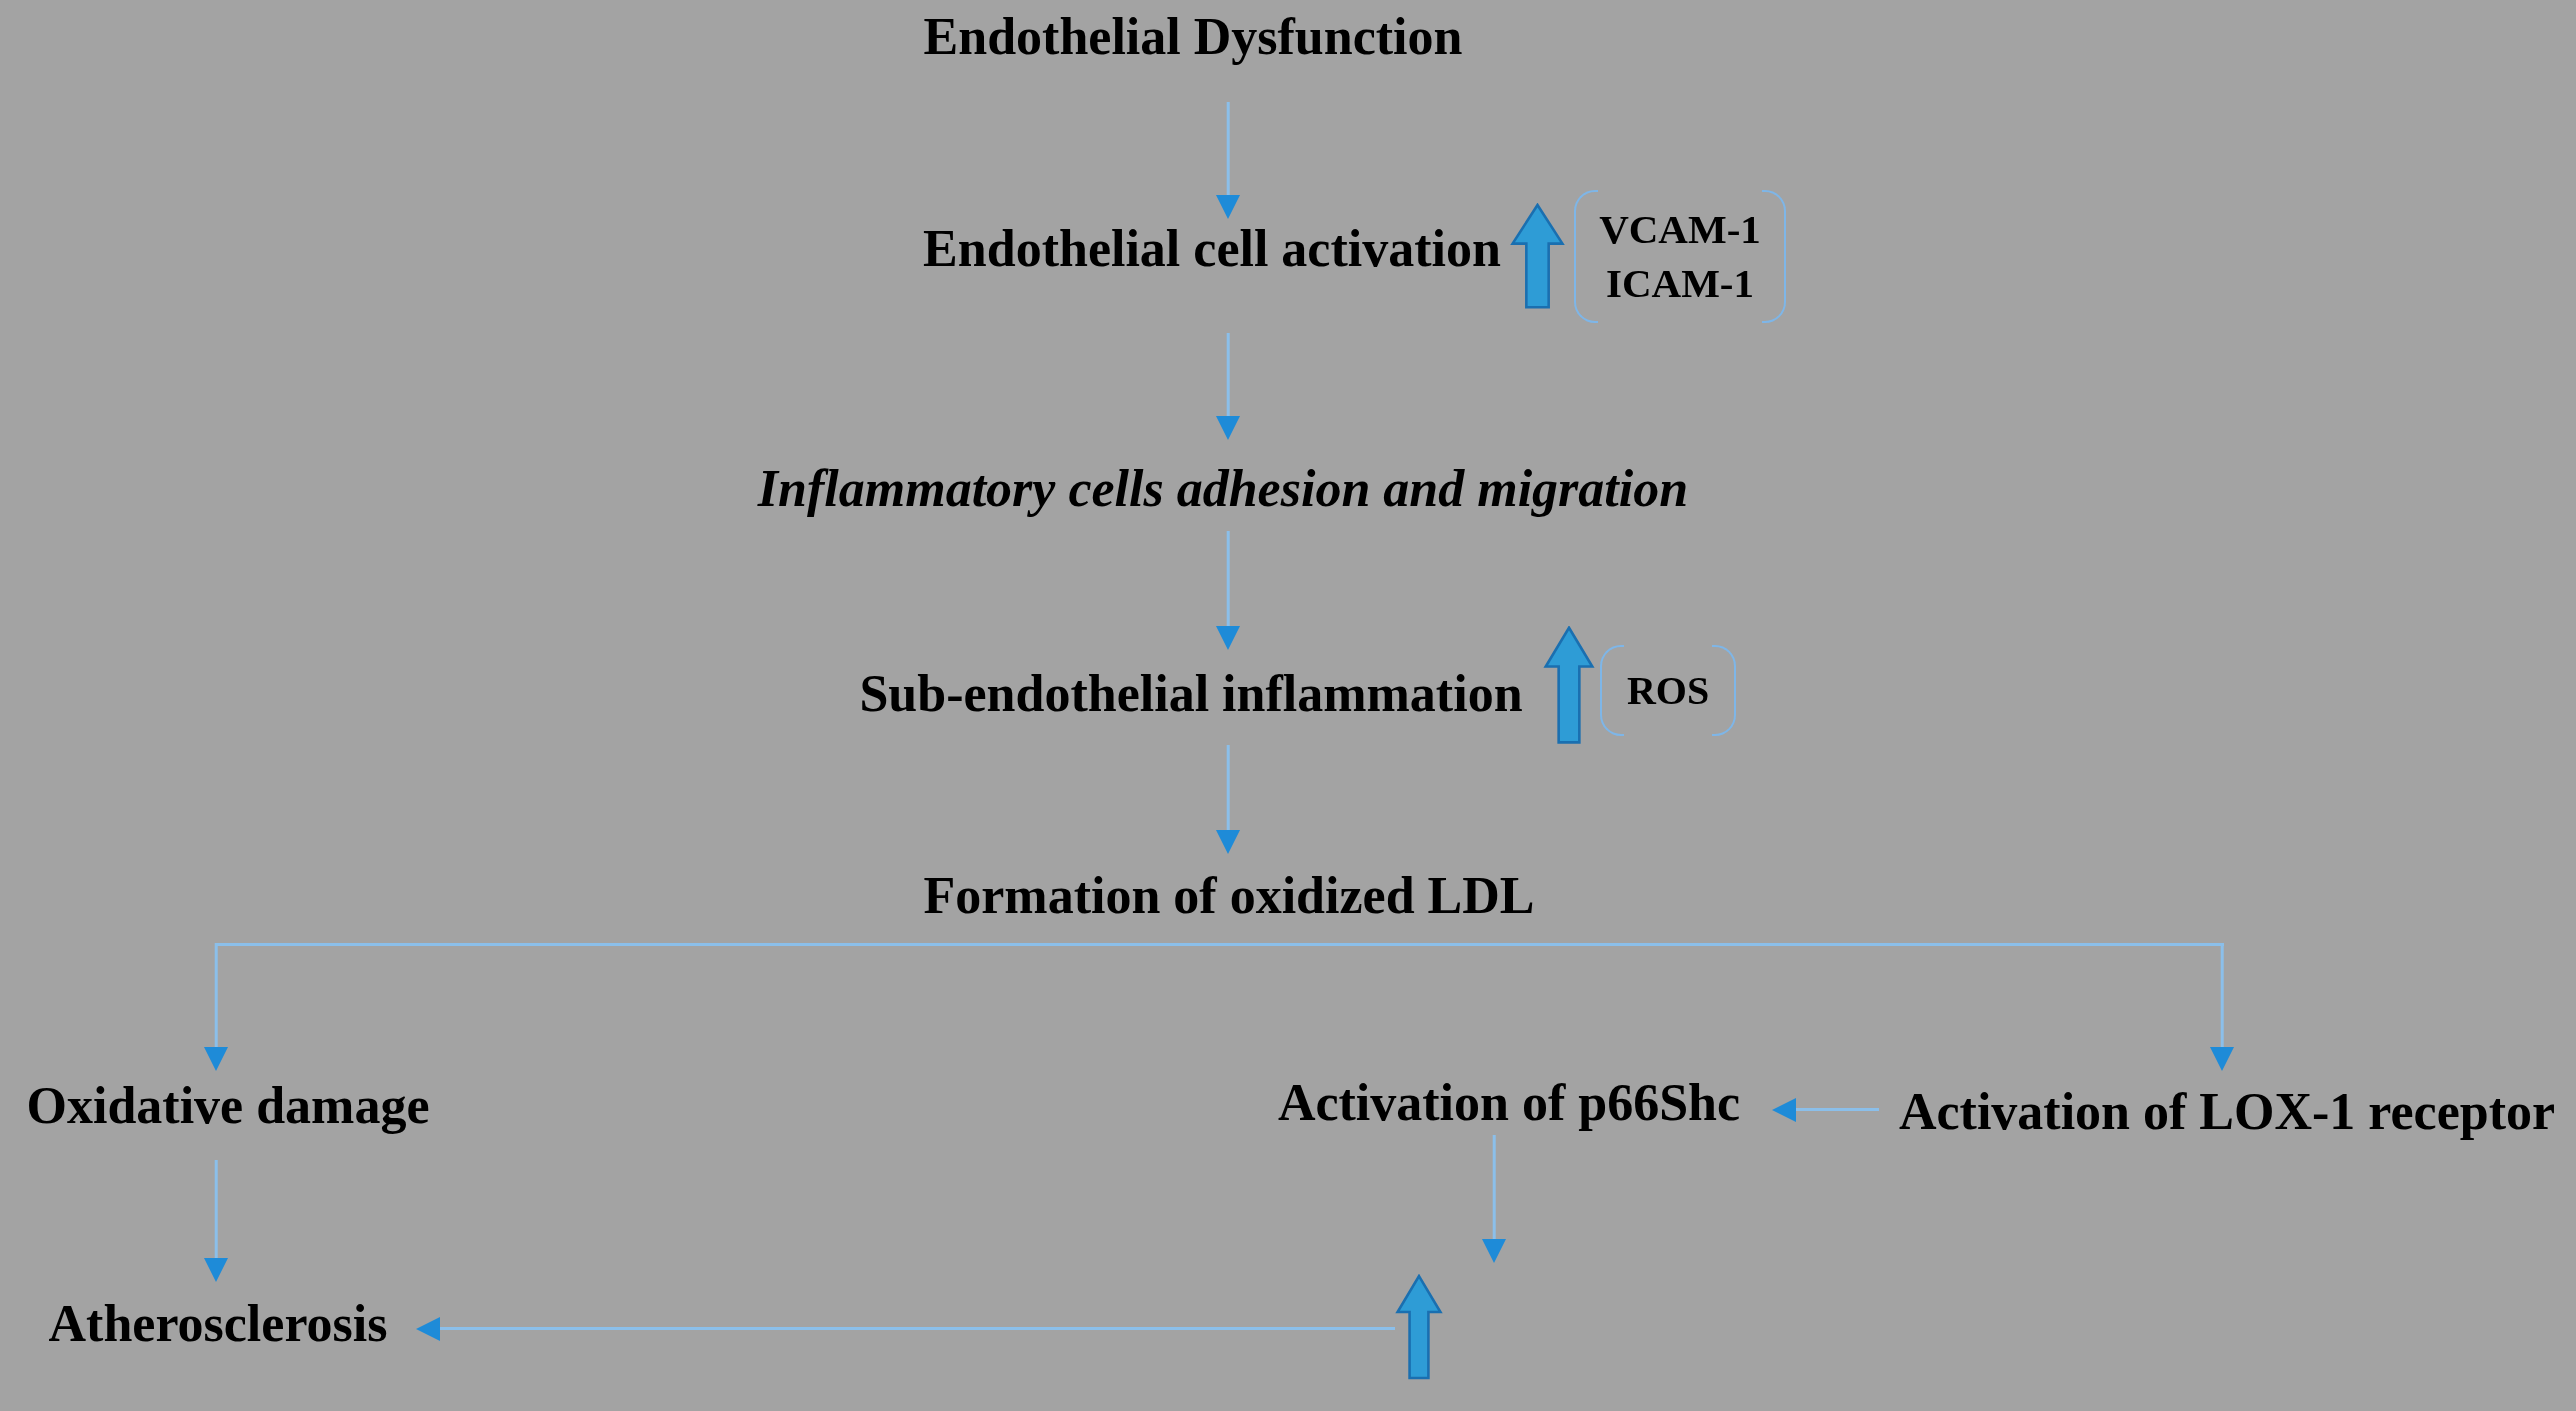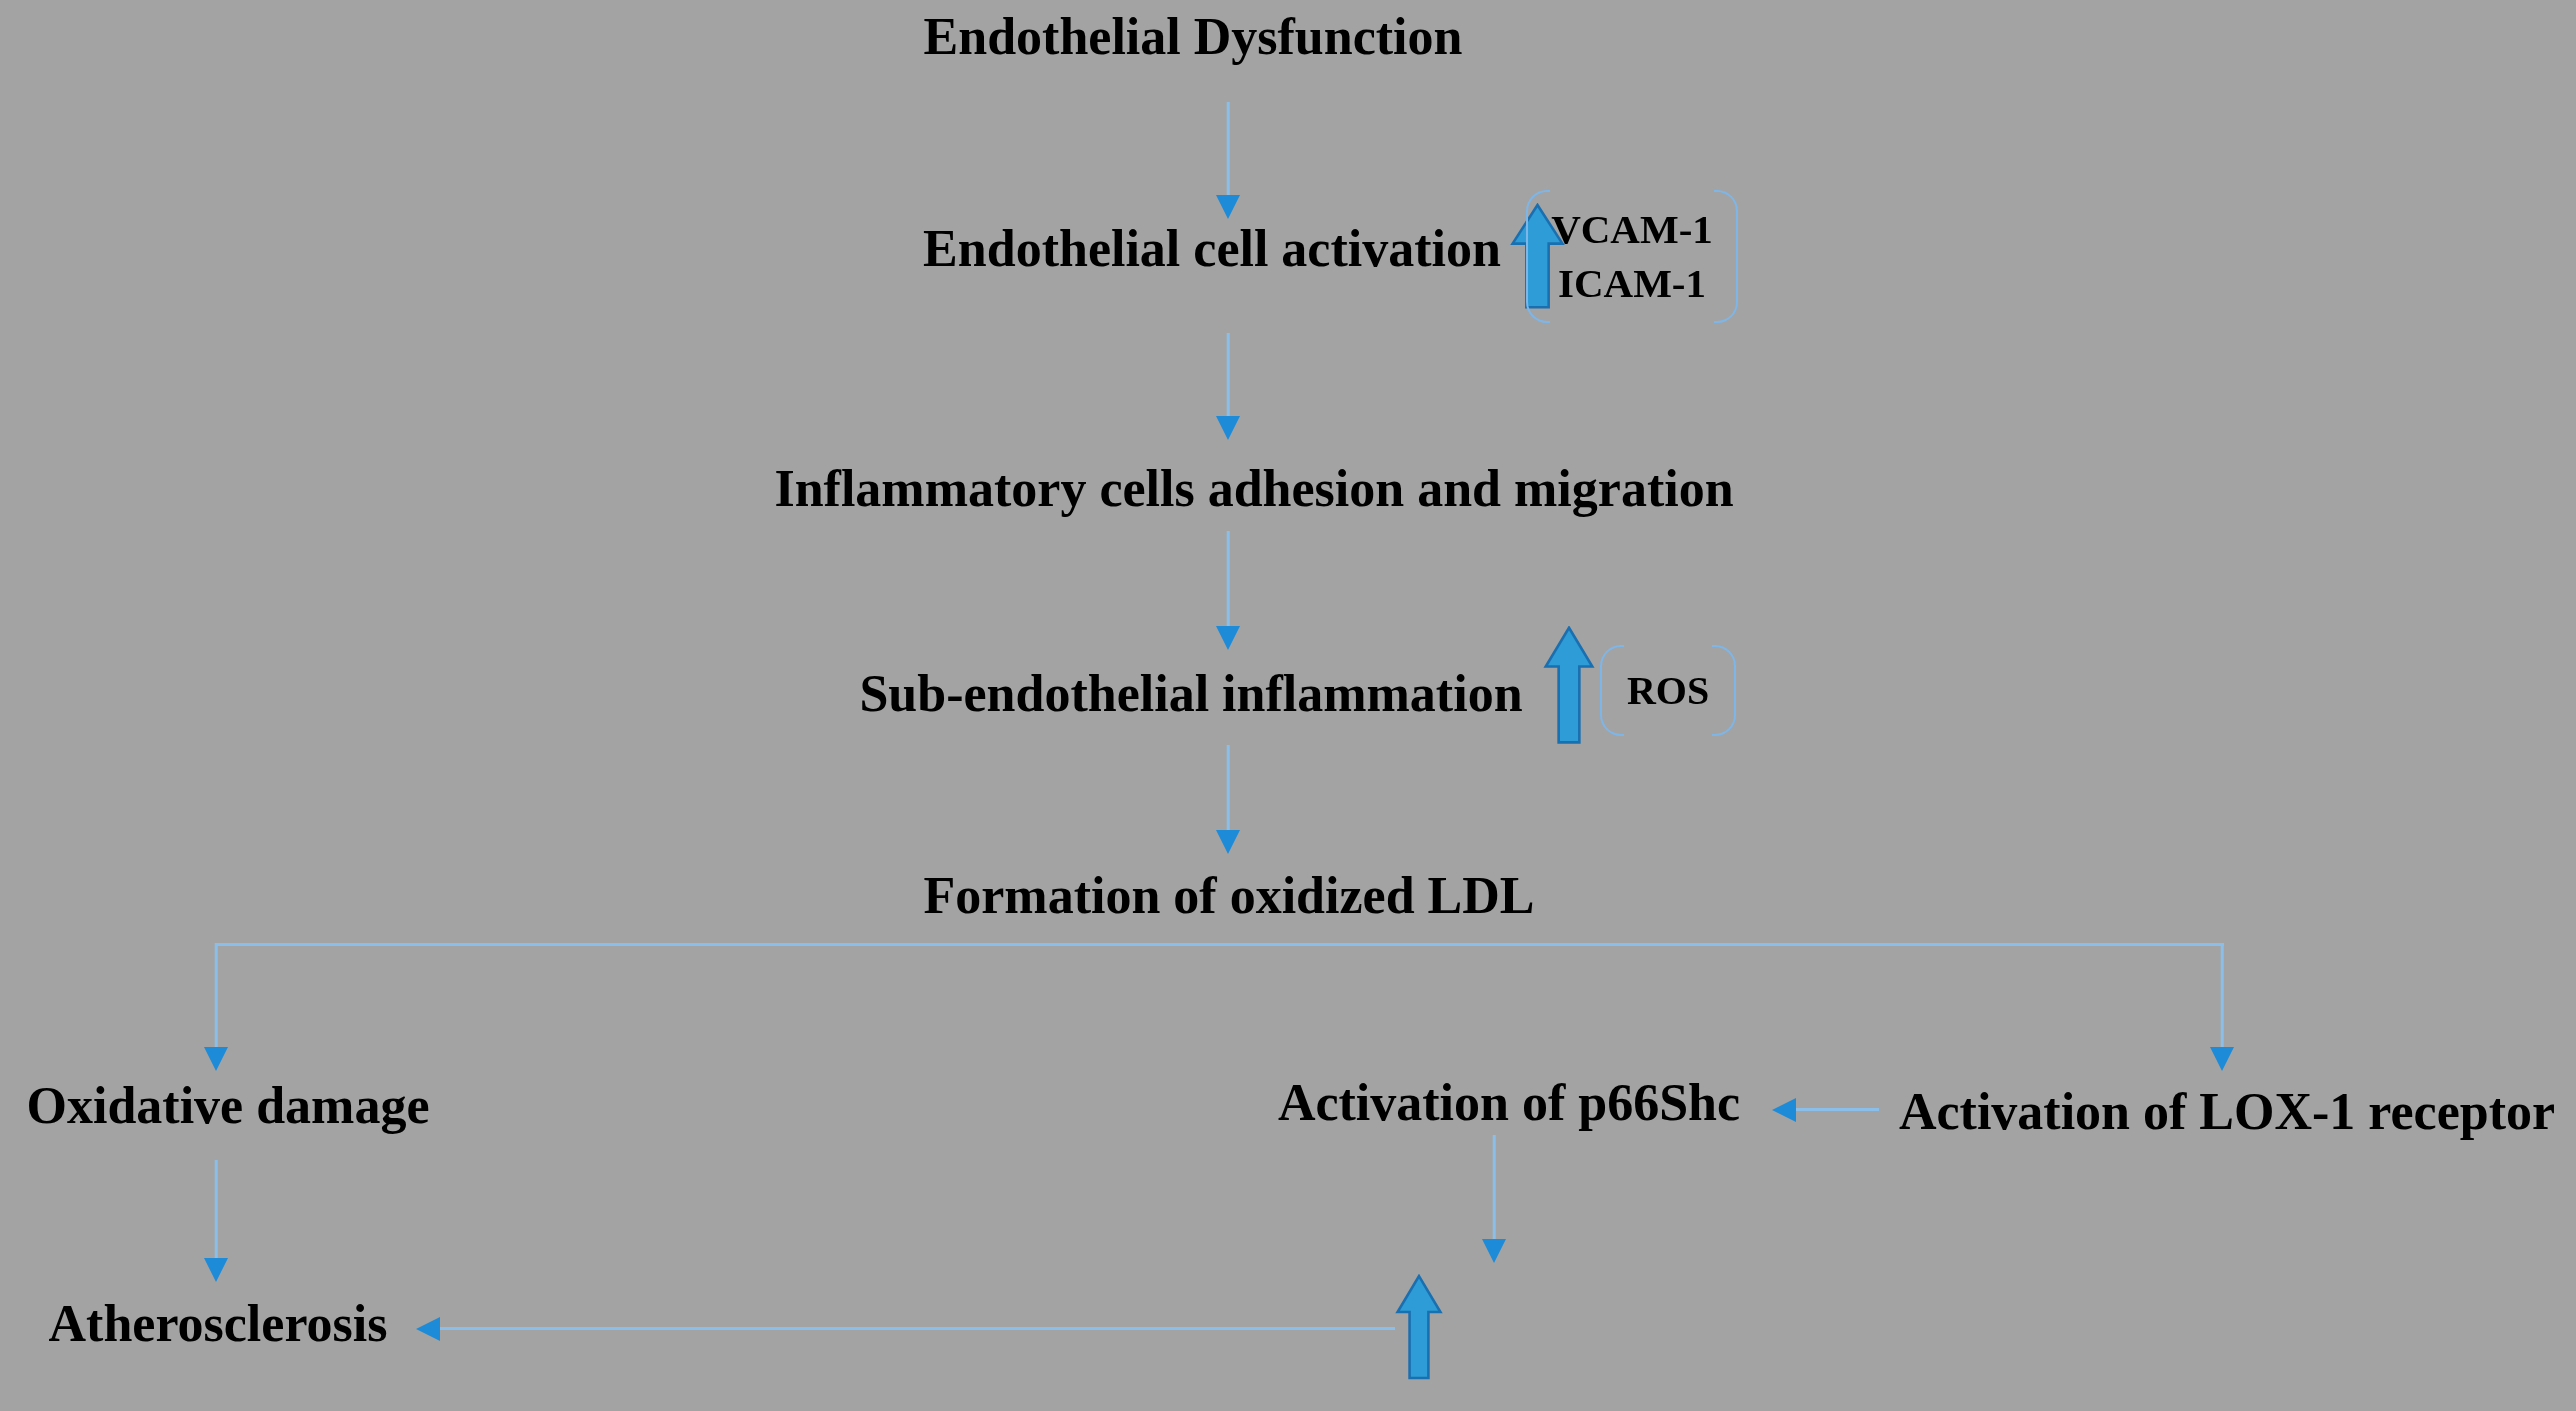--- a/index.html
+++ b/index.html
@@ -92,35 +92,35 @@
     <div class="shaft" style="height:95px;"></div>
     <div class="head-down"></div>
   </div>
 
   <div class="node" style="left:1212px; top:222px;">Endothelial cell activation</div>
 
   <svg class="block-arrow" style="left:1510px; top:203px;" width="55" height="107" viewBox="0 0 64 124">
     <polygon points="32,2 61,47 45,47 45,121 19,121 19,47 3,47"></polygon>
   </svg>
 
-  <div class="bracket-box" style="left:1526px; top:190px; width:212px; height:133px;">
+  <div class="bracket-box" style="left:1574px; top:190px; width:212px; height:133px;">
     <div class="bracket-edge bracket-l"></div>
     <div class="bracket-edge bracket-r"></div>
     <div class="bracket-text two-line">
       <div>VCAM-1</div>
       <div>ICAM-1</div>
     </div>
   </div>
 
   <div class="varrow" style="left:1215px; top:333px; height:107px;">
     <div class="shaft" style="height:84px;"></div>
     <div class="head-down"></div>
   </div>
 
-  <div class="node" style="left:1254px; top:462px;">Inflammatory cells adhesion and migration</div>
+  <div class="node" style="left:1223px; top:462px;font-style:italic;">Inflammatory cells adhesion and migration</div>
 
   <div class="varrow" style="left:1215px; top:531px; height:119px;">
     <div class="shaft" style="height:97px;"></div>
     <div class="head-down"></div>
   </div>
 
   <div class="node" style="left:1191px; top:667px;">Sub-endothelial inflammation</div>
 
   <svg class="block-arrow" style="left:1543px; top:626px;" width="52" height="119" viewBox="0 0 60 138">
     <polygon points="30,2 57,47 42,47 42,135 18,135 18,47 3,47"></polygon>

